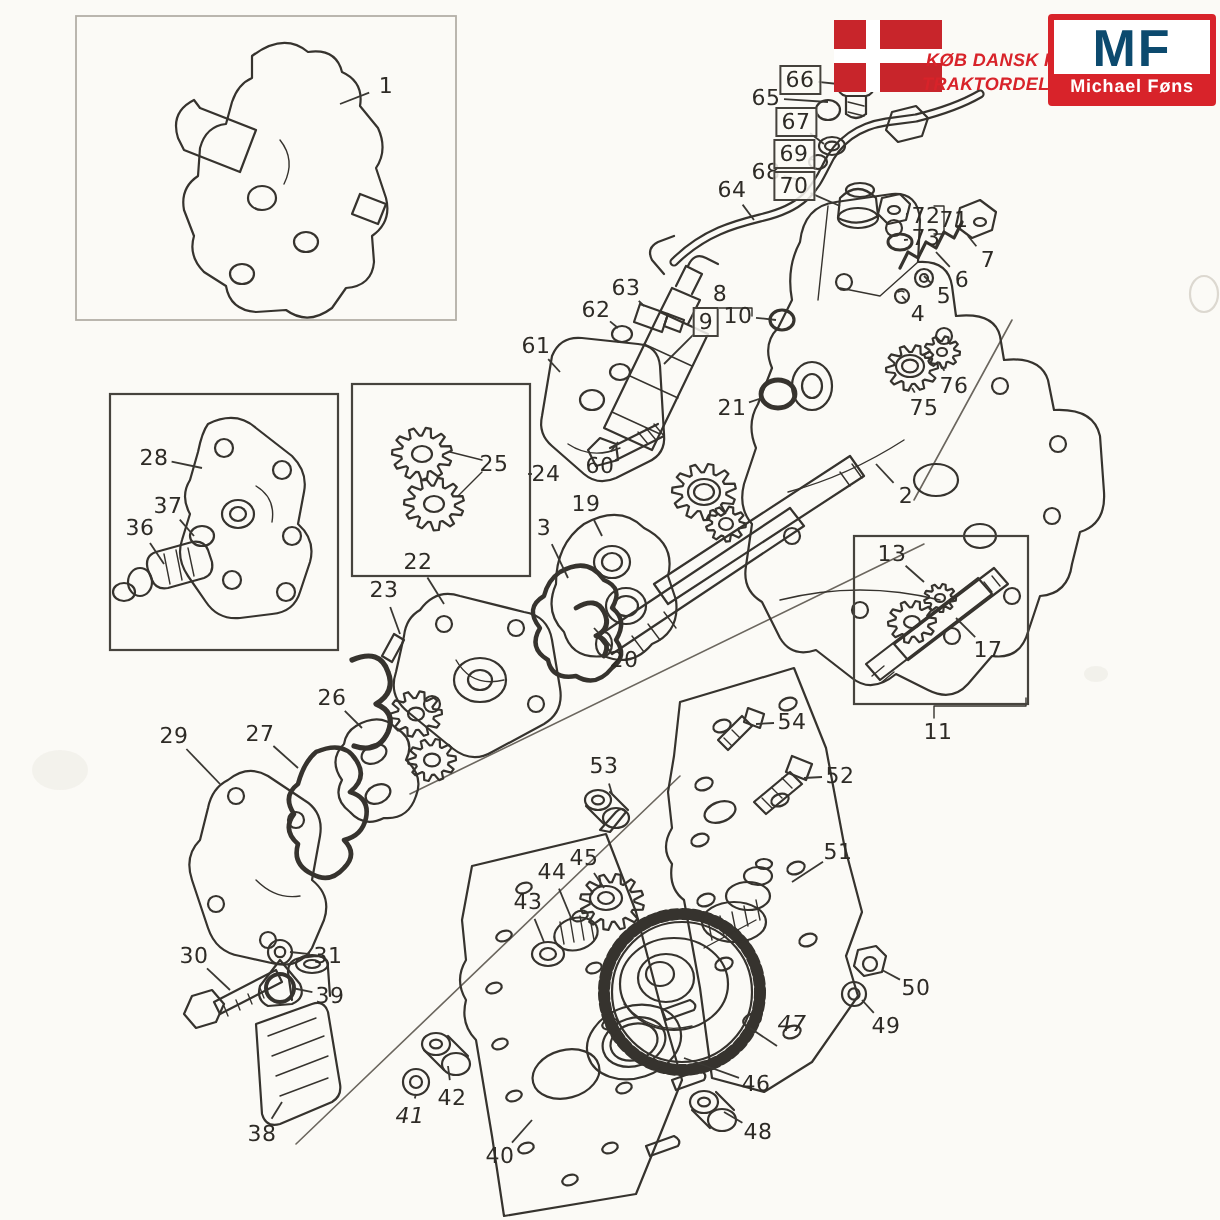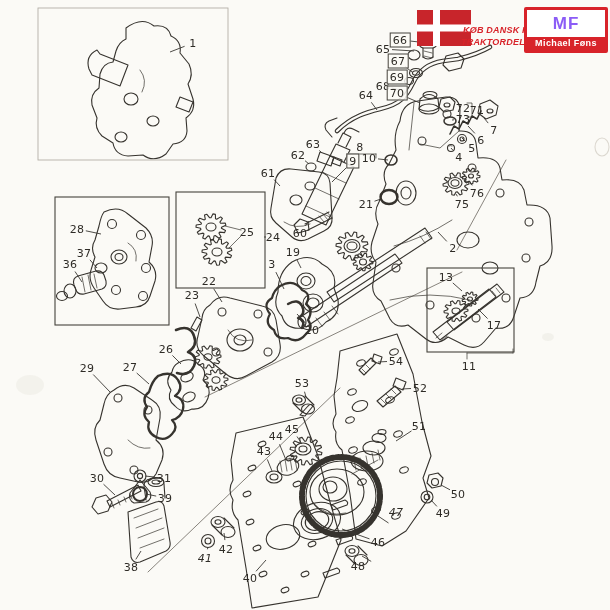--- a/index.html
+++ b/index.html
@@ -11,21 +11,21 @@
   #art .thin{stroke-width:0.7}
   #art .axis{stroke:#6b665e;stroke-width:0.8}
   #callouts .callout{position:absolute;transform:translate(-50%,-50%);font-family:"DejaVu Sans",sans-serif;font-size:11px;color:#2e2b26;letter-spacing:.3px;white-space:nowrap;z-index:5}
   #callouts .callout.boxed{border:1px solid #45423c;padding:0 2px;background:rgba(251,250,246,.85)}
   #leaders line{stroke:#3a3833;stroke-width:0.9}
   #leaders rect.inset{fill:none;stroke:#46433d;stroke-width:1.1}
   #leaders rect.inset.light{stroke:#b3afa7;stroke-width:0.9}
   .flag{position:absolute;left:417px;top:10px;width:54px;height:36px}
   .tagline{position:absolute;left:461px;top:25px;width:76px;text-align:center;color:#d8232a;font-style:italic;font-weight:bold;font-size:9px;line-height:11.5px;letter-spacing:.2px}
   .mf{position:absolute;left:524px;top:7px;width:84px;height:46px;border:3px solid #d8232a;background:#fff;border-radius:2px}
-  .mf .initials{display:block;font-size:17px;font-weight:bold;color:#8b5cf6;text-align:center;line-height:28px;letter-spacing:1px}
+  .mf .initials{display:block;font-size:26px;font-weight:bold;color:#0c4a6e;text-align:center;line-height:28px;letter-spacing:1px}
   .mf .bar{position:absolute;left:0;right:0;bottom:0;height:13px;background:#d8232a;color:#fff;font-size:9px;font-weight:bold;text-align:center;line-height:13px;letter-spacing:.4px}
 </style>
 </head>
 <body>
 
 <div class="page">
 
   <svg id="art" class="layer" width="610" height="610" viewBox="0 0 610 610">
     <g class="ln">
 
@@ -499,21 +499,21 @@
       <div class="callout" style="left: 131px; top: 567px;">38</div>
       <div class="callout" style="left: 165px; top: 498px;">39</div>
       <div class="callout" style="left: 250px; top: 578px;">40</div>
       <div class="callout" style="left: 205px; top: 558px; font-style: italic;">41</div>
       <div class="callout" style="left: 226px; top: 549px;">42</div>
       <div class="callout" style="left: 264px; top: 451px;">43</div>
       <div class="callout" style="left: 276px; top: 436px;">44</div>
       <div class="callout" style="left: 292px; top: 429px;">45</div>
       <div class="callout" style="left: 378px; top: 542px;">46</div>
       <div class="callout" style="left: 396px; top: 512px; font-style: italic;">47</div>
-      <div class="callout" style="left: 358px; top: 566px;">48</div>
+      <div class="callout" style="left: 379px; top: 566px;">48</div>
       <div class="callout" style="left: 443px; top: 513px;">49</div>
       <div class="callout" style="left: 458px; top: 494px;">50</div>
       <div class="callout" style="left: 419px; top: 426px;">51</div>
       <div class="callout" style="left: 420px; top: 388px;">52</div>
       <div class="callout" style="left: 302px; top: 383px;">53</div>
       <div class="callout" style="left: 396px; top: 361px;">54</div>
       <div class="callout" style="left: 300px; top: 233px;">60</div>
       <div class="callout" style="left: 268px; top: 173px;">61</div>
       <div class="callout" style="left: 298px; top: 155px;">62</div>
       <div class="callout" style="left: 313px; top: 144px;">63</div>

